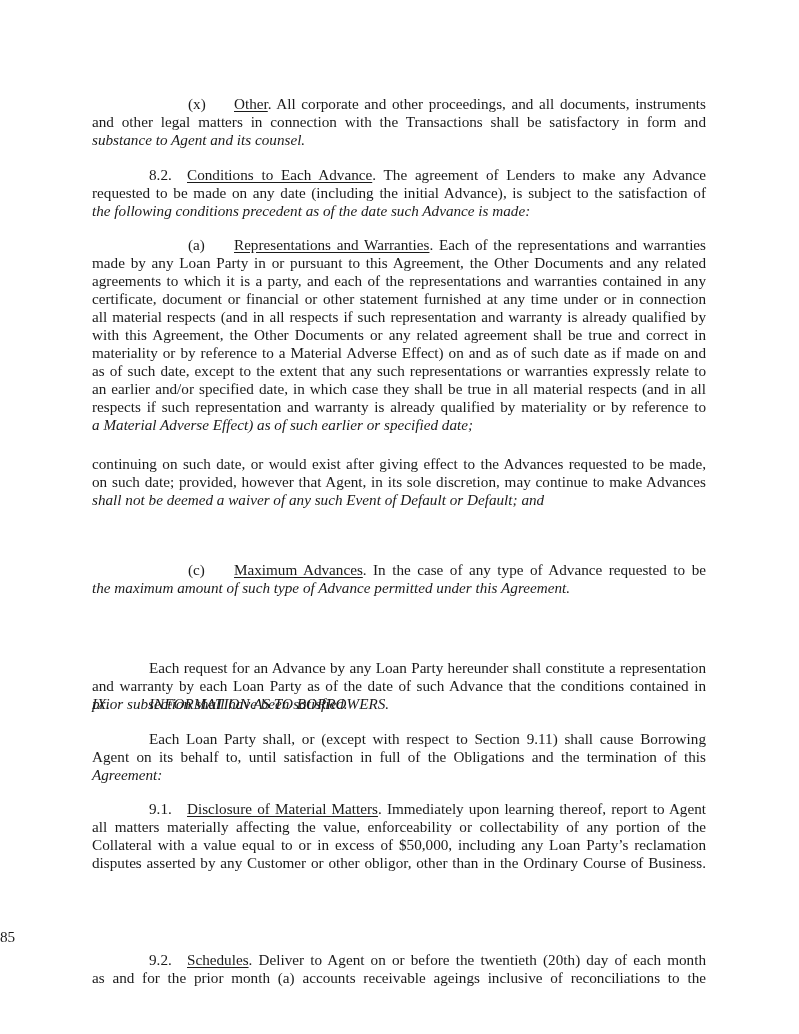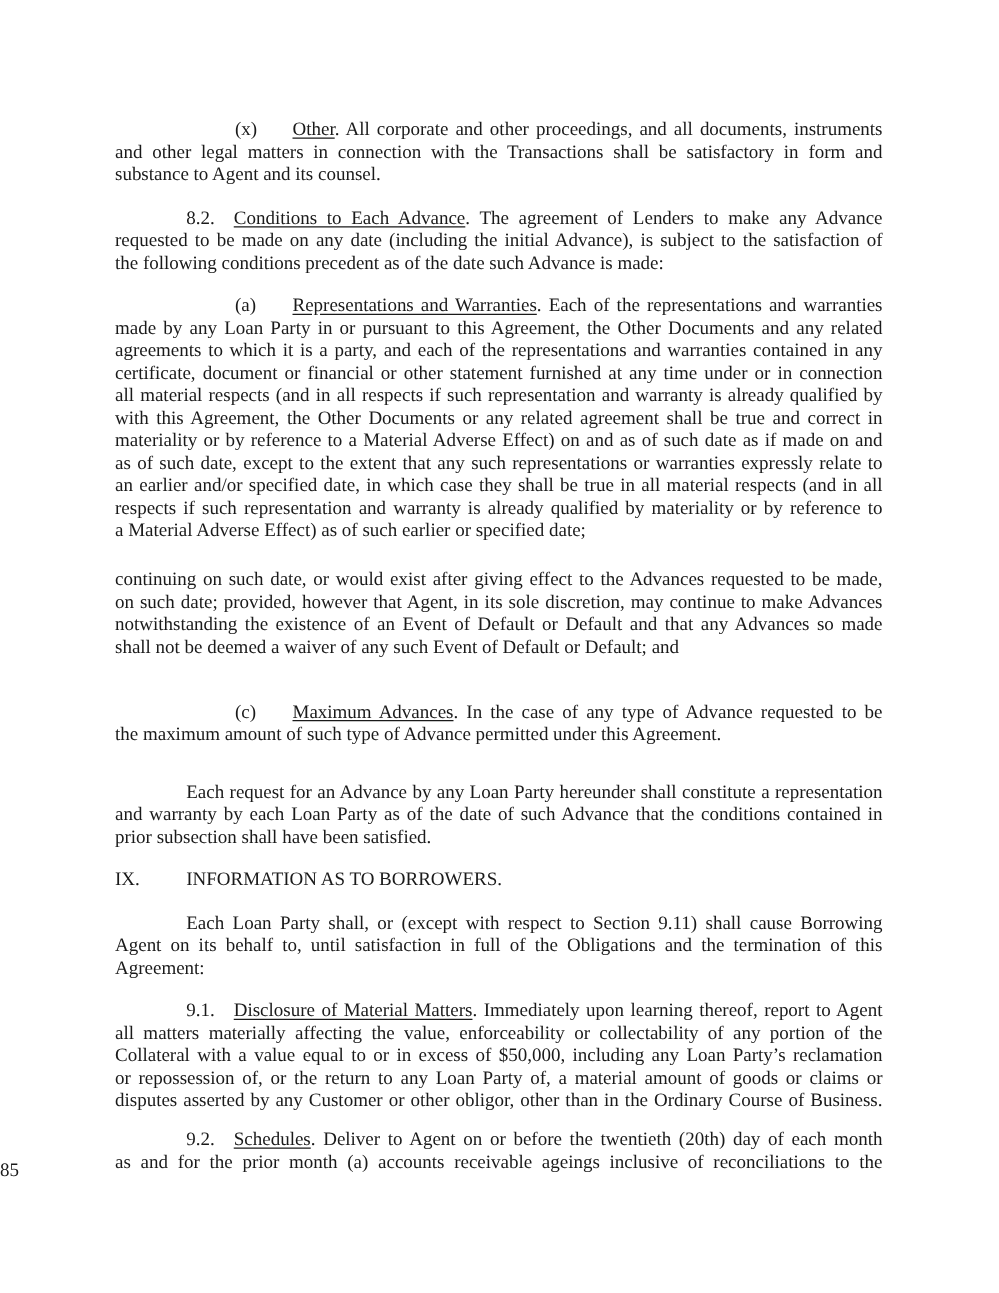--- a/index.html
+++ b/index.html
@@ -5,21 +5,21 @@
   html, body { margin: 0; padding: 0; background: #ffffff; }
   body { width: 799px; height: 1034px; position: relative; overflow: hidden; }
   .page {
     position: absolute; left: 0; top: 0; width: 799px; height: 1034px;
     background: #ffffff; color: #1a1a1a;
     font-family: "Liberation Serif", "DejaVu Serif", serif;
     font-size: 15.2px; line-height: 18px;
   }
   .text { position: absolute; left: 92px; width: 614px; text-align: justify; margin: 0; }
   .text .ln { display: block; text-align: justify; text-align-last: justify; white-space: nowrap; }
-  .text .ln.last { text-align-last: left; }
+  .text .ln.last { text-align-last: left; font-style: italic; }
   .num { display: inline-block; }
   .u { text-decoration: underline; text-underline-offset: 2px; }
   .pagenum { position: absolute; left: 0; width: 677px; text-align: left; top: 928px; }
 </style>
 </head>
 <body>
 
 <div class="page">
 
   <div class="text" style="top:95px">
@@ -44,52 +44,50 @@
     <span class="ln">materiality or by reference to a Material Adverse Effect) on and as of such date as if made on and</span>
     <span class="ln">as of such date, except to the extent that any such representations or warranties expressly relate to</span>
     <span class="ln">an earlier and/or specified date, in which case they shall be true in all material respects (and in all</span>
     <span class="ln">respects if such representation and warranty is already qualified by materiality or by reference to</span>
     <span class="ln last">a Material Adverse Effect) as of such earlier or specified date;</span>
   </div>
 
   <div class="text" style="top:455px">
     <span class="ln">continuing on such date, or would exist after giving effect to the Advances requested to be made,</span>
     <span class="ln">on such date; provided, however that Agent, in its sole discretion, may continue to make Advances</span>
-    <span class="ln">notwithstanding the existence of an Event of Default or Default and that any Advances so made</span>
     <span class="ln last">shall not be deemed a waiver of any such Event of Default or Default; and</span>
   </div>
 
   <div class="text" style="top:561px">
     <span class="ln"><span style="display:inline-block;width:96px"></span><span class="num" style="width:46px">(c)</span><span class="u">Maximum Advances</span><span>.  In the case of any type of Advance requested to be</span></span>
     <span class="ln last">the maximum amount of such type of Advance permitted under this Agreement.</span>
   </div>
 
-  <div class="text" style="top:625px">
+  <div class="text" style="top:659px">
     <span class="ln"><span style="display:inline-block;width:57px"></span><span>Each request for an Advance by any Loan Party hereunder shall constitute a representation</span></span>
     <span class="ln">and warranty by each Loan Party as of the date of such Advance that the conditions contained in</span>
     <span class="ln last">prior subsection shall have been satisfied.</span>
   </div>
 
   <div class="text" style="top:695px">
     <span class="ln last"><span class="num" style="width:57px">IX.</span><span>INFORMATION AS TO BORROWERS.</span></span>
   </div>
 
   <div class="text" style="top:730px">
     <span class="ln"><span style="display:inline-block;width:57px"></span><span>Each Loan Party shall, or (except with respect to Section 9.11) shall cause Borrowing</span></span>
     <span class="ln">Agent on its behalf to, until satisfaction in full of the Obligations and the termination of this</span>
     <span class="ln last">Agreement:</span>
   </div>
 
   <div class="text" style="top:800px">
     <span class="ln"><span style="display:inline-block;width:57px"></span><span class="num" style="width:38px">9.1.</span><span class="u">Disclosure of Material Matters</span><span>.  Immediately upon learning thereof, report to Agent</span></span>
     <span class="ln">all matters materially affecting the value, enforceability or collectability of any portion of the</span>
     <span class="ln">Collateral with a value equal to or in excess of $50,000, including any Loan Party’s reclamation</span>
-    <span class="ln">or repossession of, or the return to any Loan Party of, a material amount of goods or claims or</span>
     <span class="ln">disputes asserted by any Customer or other obligor, other than in the Ordinary Course of Business.</span>
   </div>
 
-  <div class="text" style="top:903px">
+  <div class="text" style="top:951px">
     <span class="ln"><span style="display:inline-block;width:57px"></span><span class="num" style="width:38px">9.2.</span><span class="u">Schedules</span><span>.  Deliver to Agent on or before the twentieth (20th) day of each month</span></span>
     <span class="ln">as and for the prior month (a) accounts receivable ageings inclusive of reconciliations to the</span>
   </div>
 
   <div class="pagenum">85</div>
 </div>
 
 </body></html>

